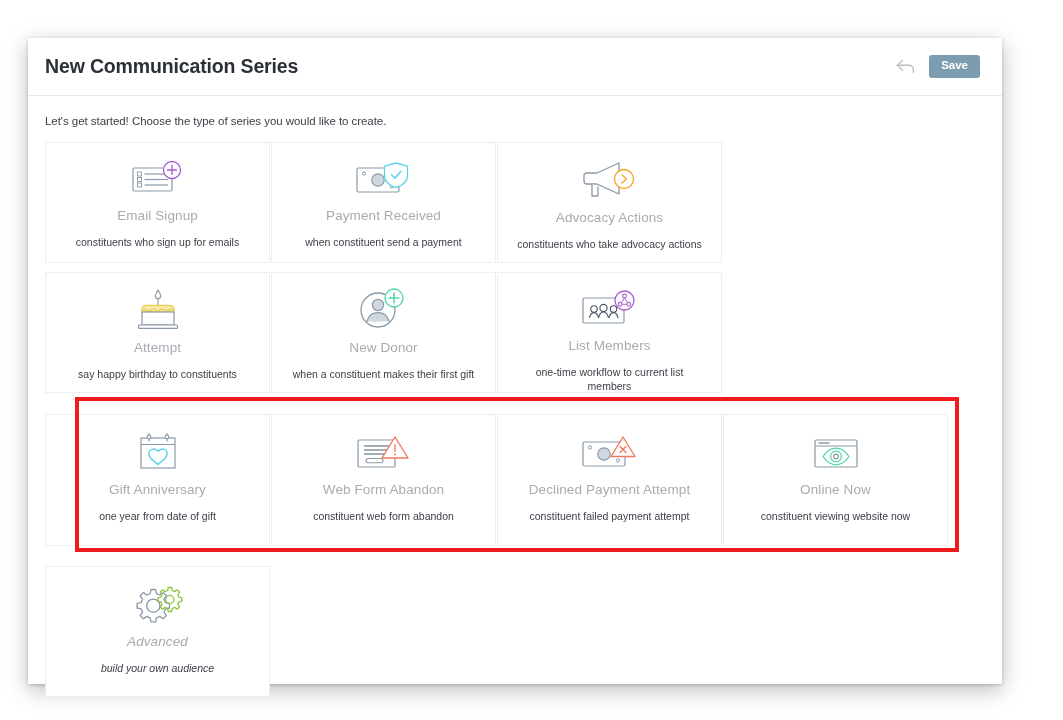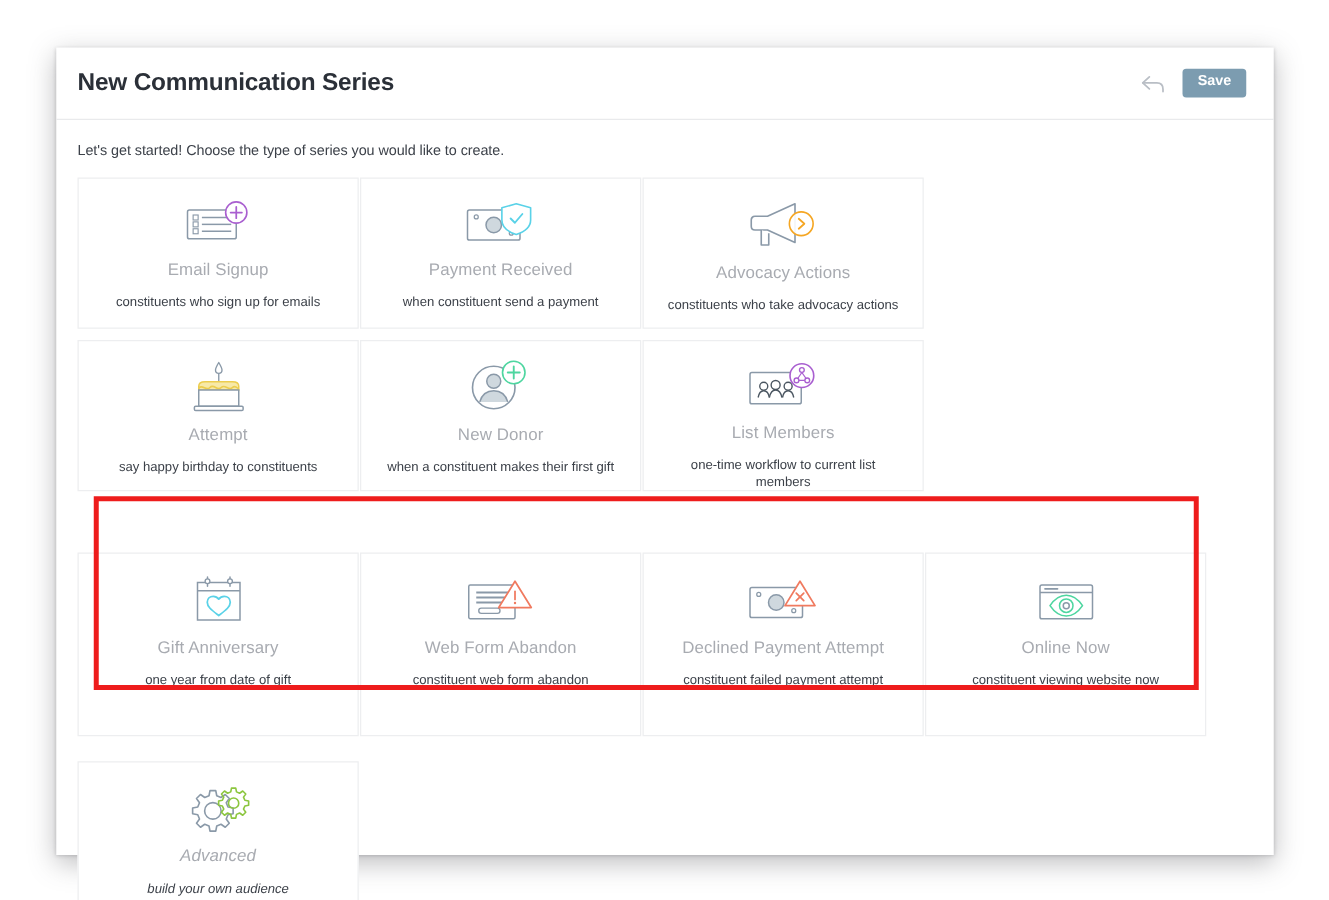--- a/index.html
+++ b/index.html
@@ -20,21 +20,21 @@
   #stage {
     position: relative;
     width: 1063px;
     height: 720px;
     background: #ffffff;
   }
 
   
   #panel {
     position: absolute;
-    left: 45px;
+    left: 28px;
     top: 38px;
     width: 974px;
     height: 646px;
     background: #ffffff;
     box-shadow: 0 6px 20px rgba(90,90,95,0.40), 0 1px 3px rgba(90,90,95,0.30);
   }
 
   
   .panel-header {
     position: relative;
@@ -48,21 +48,20 @@
   .panel-title {
     font-size: 19.5px;
     font-weight: bold;
     color: #2b3038;
     letter-spacing: -0.15px;
     flex: 1 1 auto;
   }
 
   .header-actions {
     display: flex;
-    align-items: center;
     gap: 13px;
   }
 
   .undo-btn {
     width: 22px;
     height: 22px;
     display: flex;
     align-items: center;
     justify-content: center;
     cursor: pointer;
@@ -110,21 +109,21 @@
     display: flex;
     flex-direction: column;
     align-items: center;
     cursor: pointer;
   }
 
   .card + .card { margin-left: 1px; }
 
   .card-row-1 { height: 121px; }
   .card-row-2 { height: 121px; }
-  .card-row-3 { height: 147px; margin-top: 28px; }
+  .card-row-3 { height: 132px; }
   .card-row-4 { height: 131px; font-style: italic; }
 
   .card-icon {
     height: 46px;
     display: flex;
     align-items: center;
     justify-content: center;
     margin-bottom: 8px;
   }
 

